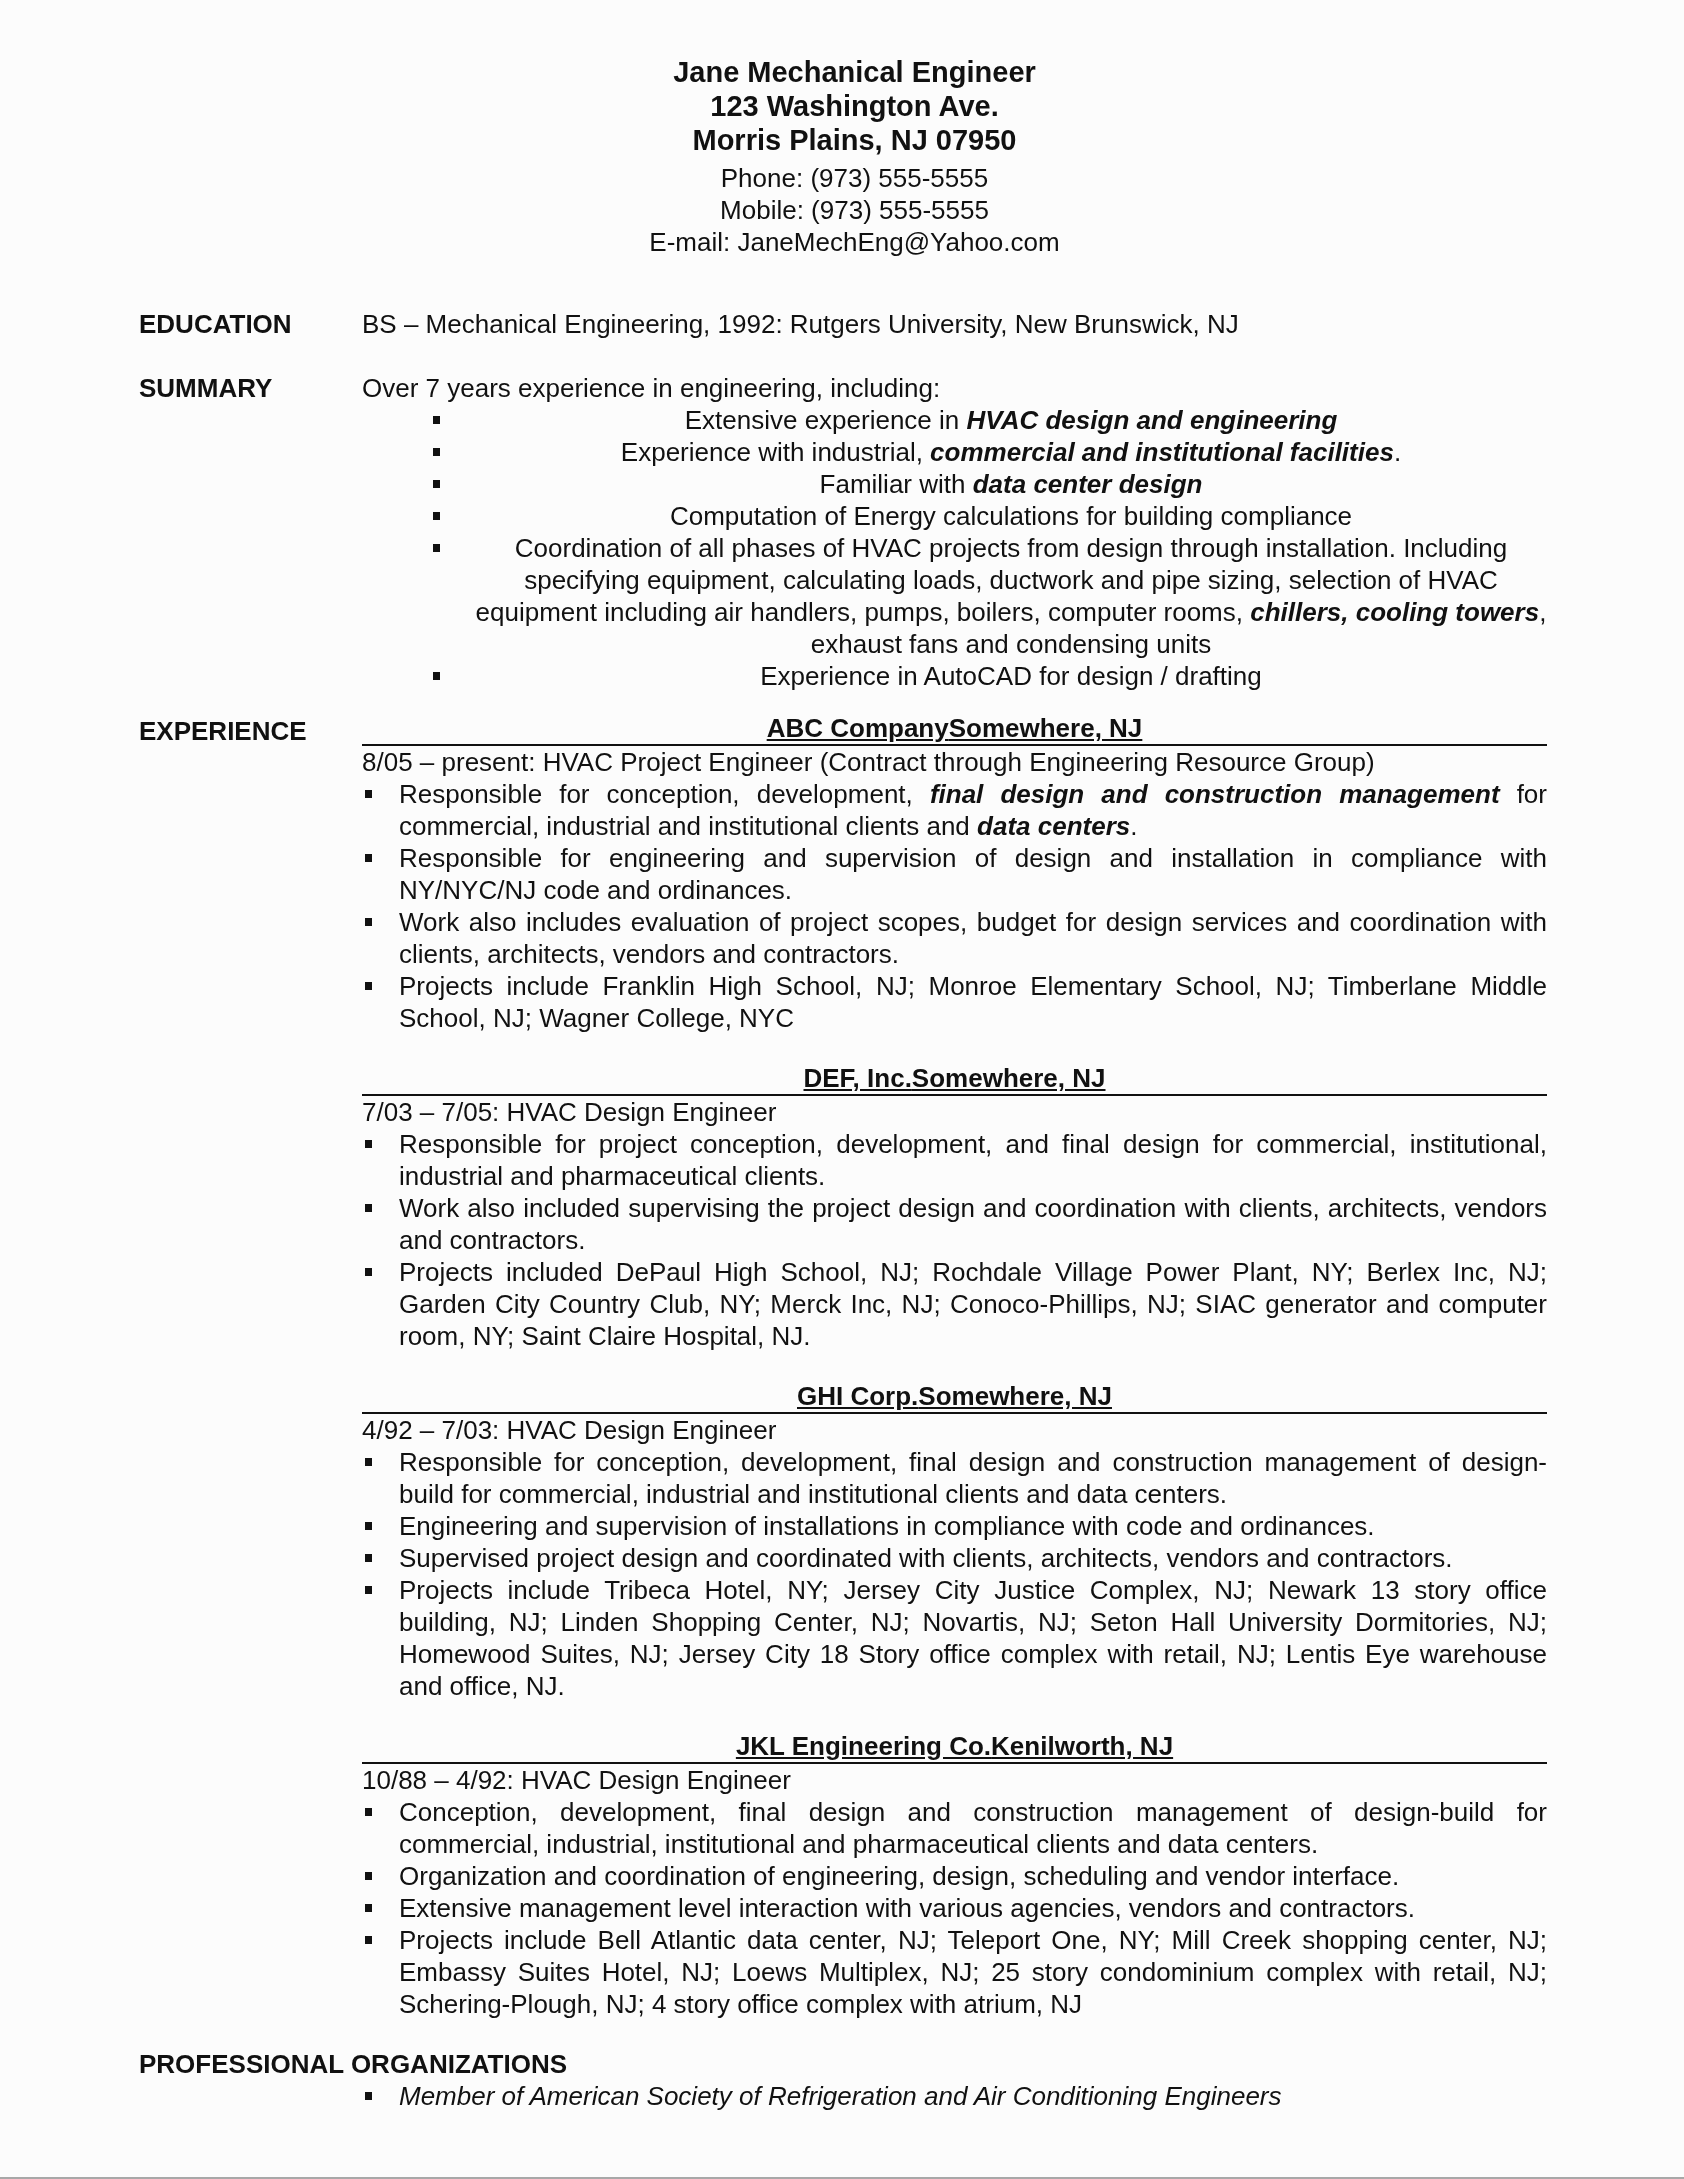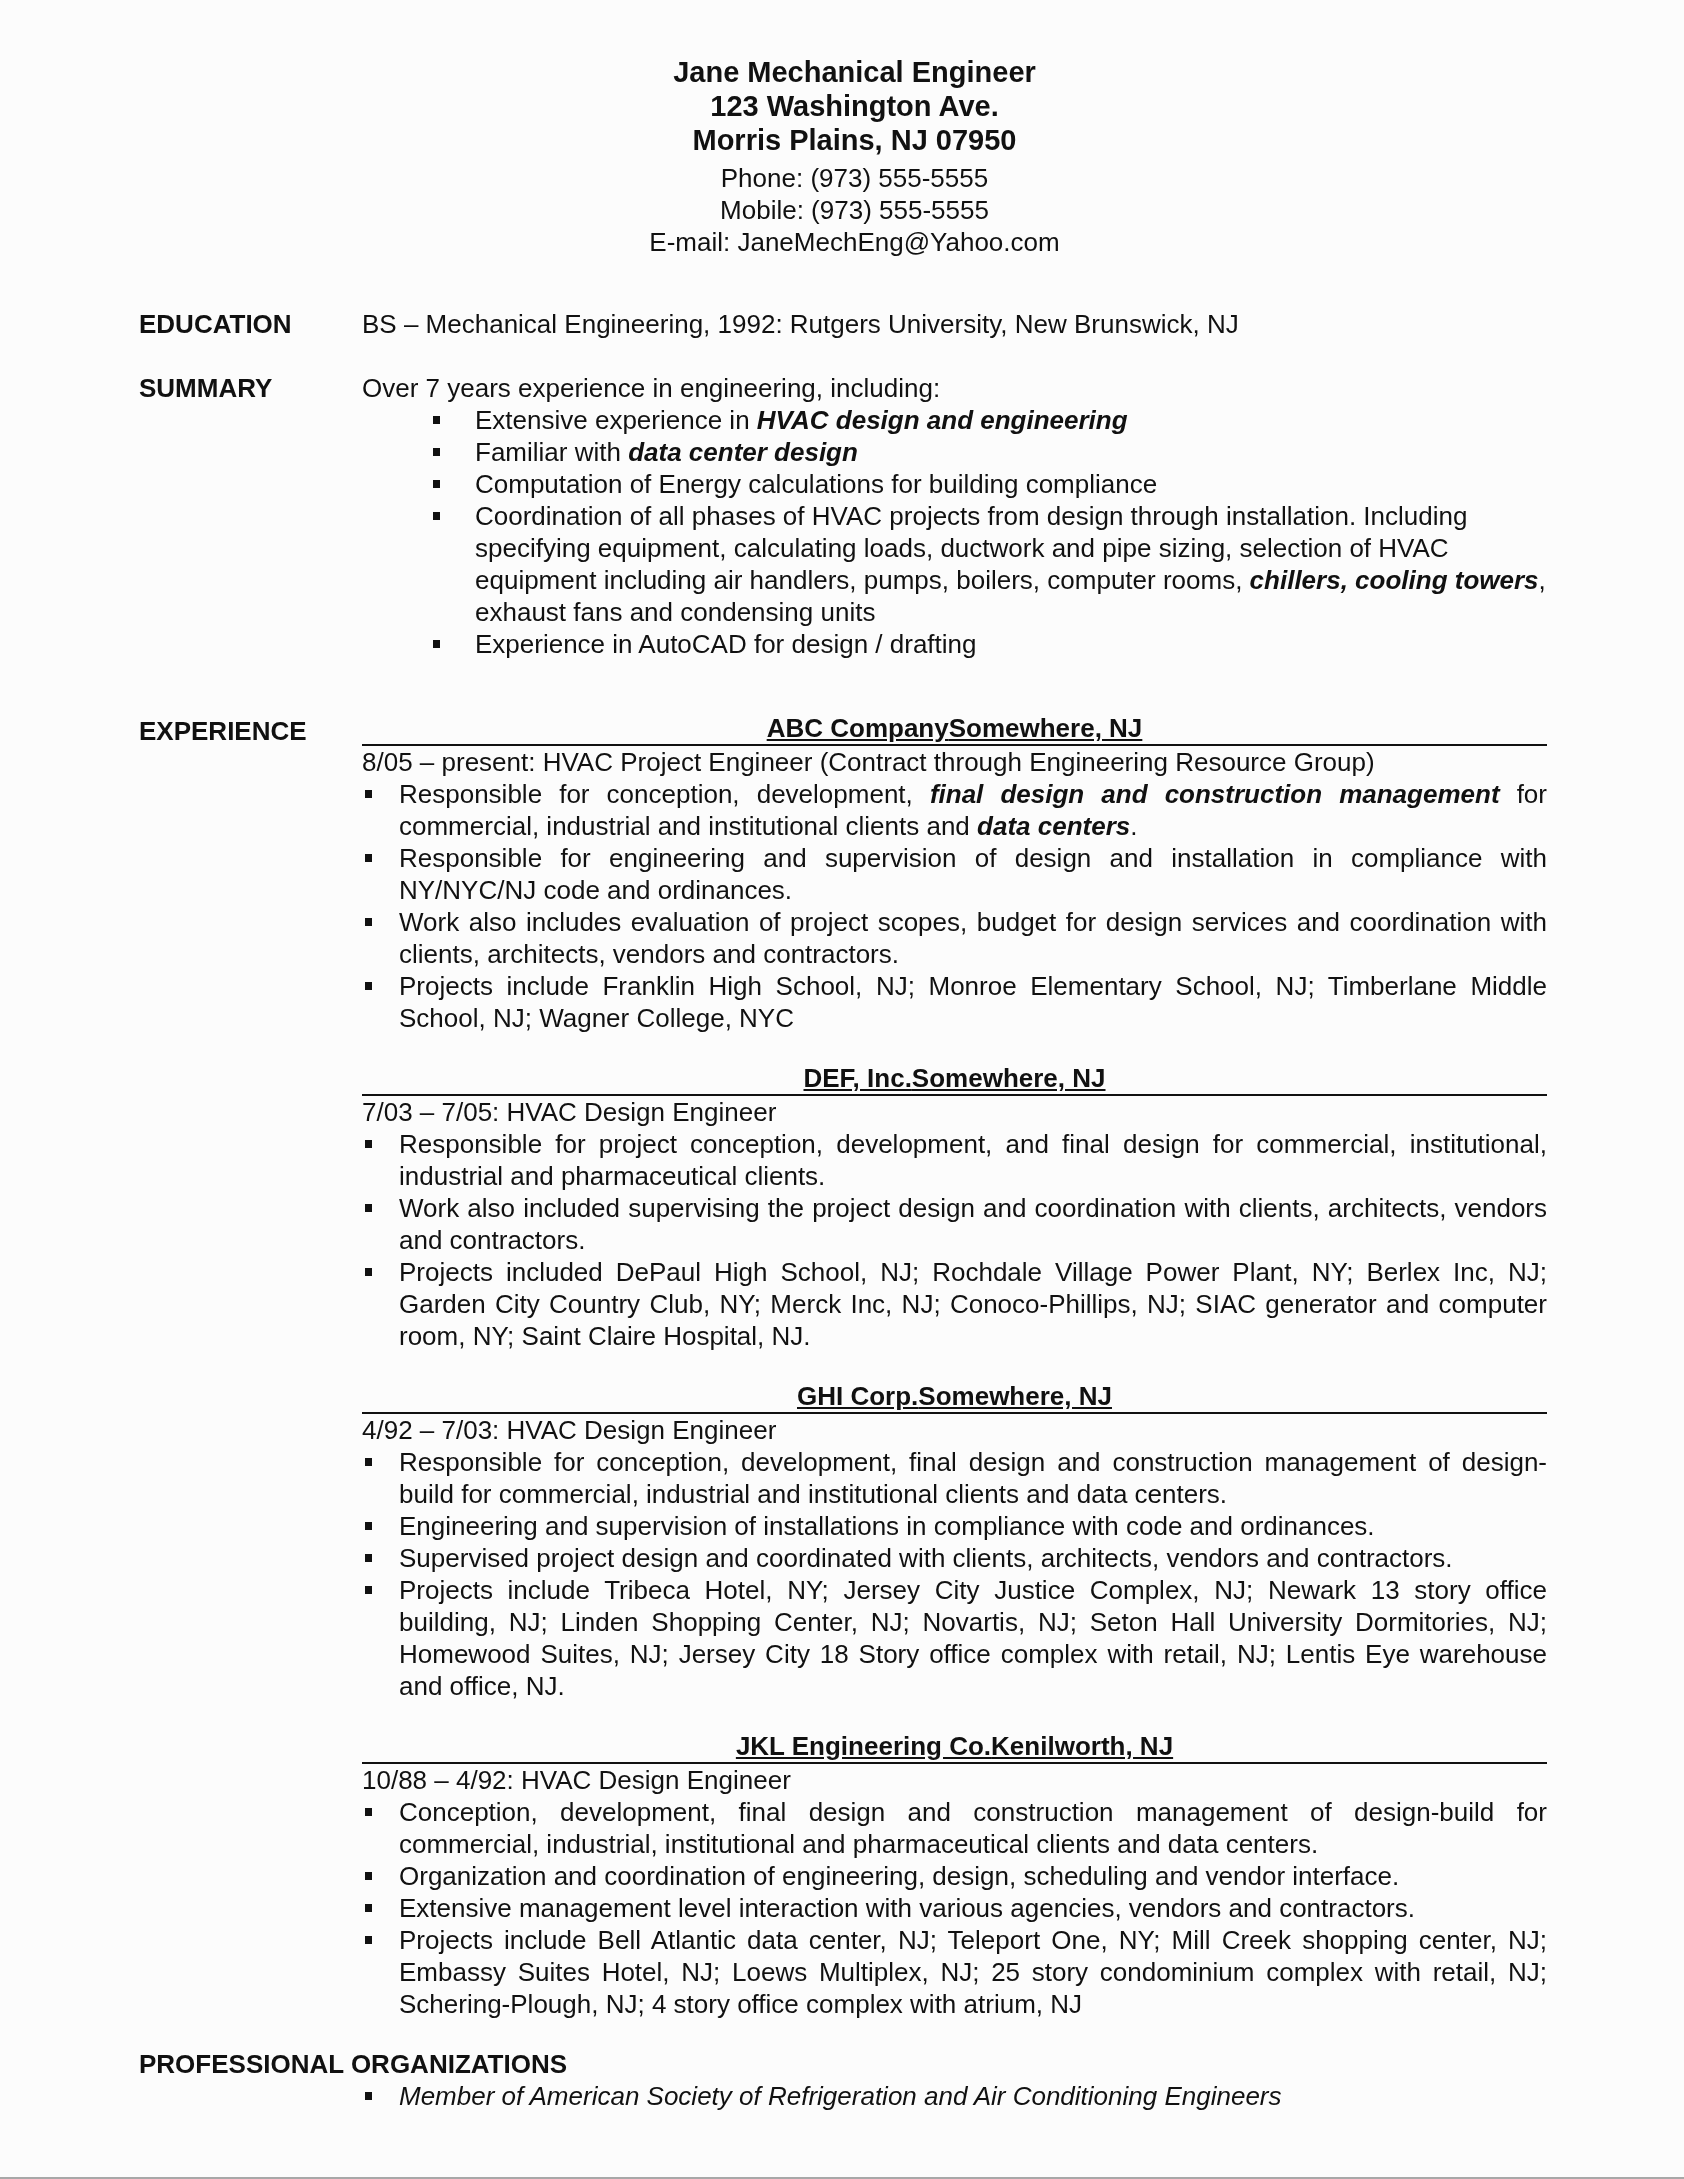--- a/index.html
+++ b/index.html
@@ -64,20 +64,21 @@
     width: 1185px;
   }
   .summary-list {
     list-style: none;
     margin: 0;
     padding: 0;
   }
   .summary-list li {
     position: relative;
     padding-left: 113px;
+    text-align: center;
   }
   .summary-list li .bullet {
     position: absolute;
     left: 71px;
     top: 12.4px;
     width: 7px;
     height: 8px;
     background: #111;
   }
   .exp-list {
@@ -157,20 +158,21 @@
   <div class="section-label">EDUCATION</div>
   <div class="section-body">BS – Mechanical Engineering, 1992: Rutgers University, New Brunswick, NJ</div>
 </div>
 
 <div class="section" style="top:372px;">
   <div class="section-label">SUMMARY</div>
   <div class="section-body">
     <div>Over 7 years experience in engineering, including:</div>
     <ul class="summary-list" id="summary-list">
         <li><span class="bullet"></span><span>Extensive experience in </span><span class="bi">HVAC design and engineering</span><span></span></li>
+        <li><span class="bullet"></span><span>Experience with industrial, </span><span class="bi">commercial and institutional facilities</span><span>.</span></li>
         <li><span class="bullet"></span><span>Familiar with </span><span class="bi">data center design</span><span></span></li>
         <li><span class="bullet"></span><span>Computation of Energy calculations for building compliance</span><span class="bi"></span><span></span></li>
         <li><span class="bullet"></span><span>Coordination of all phases of HVAC projects from design through installation. Including specifying equipment, calculating loads, ductwork and pipe sizing, selection of HVAC equipment including air handlers, pumps, boilers, computer rooms, </span><span class="bi">chillers, cooling towers</span><span>, exhaust fans and condensing units</span></li>
         <li><span class="bullet"></span><span>Experience in AutoCAD for design / drafting</span><span class="bi"></span><span></span></li>
       </ul>
   </div>
 </div>
 
 <div class="section" style="top:715px;">
   <div class="section-label">EXPERIENCE</div>

